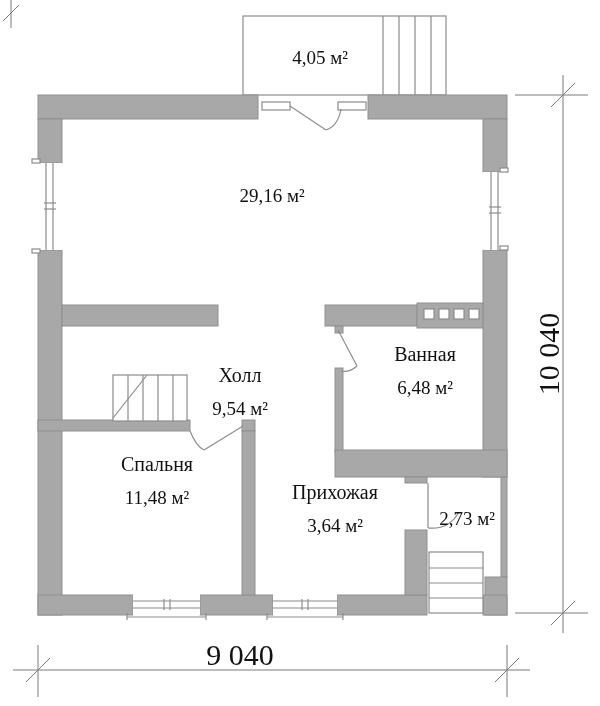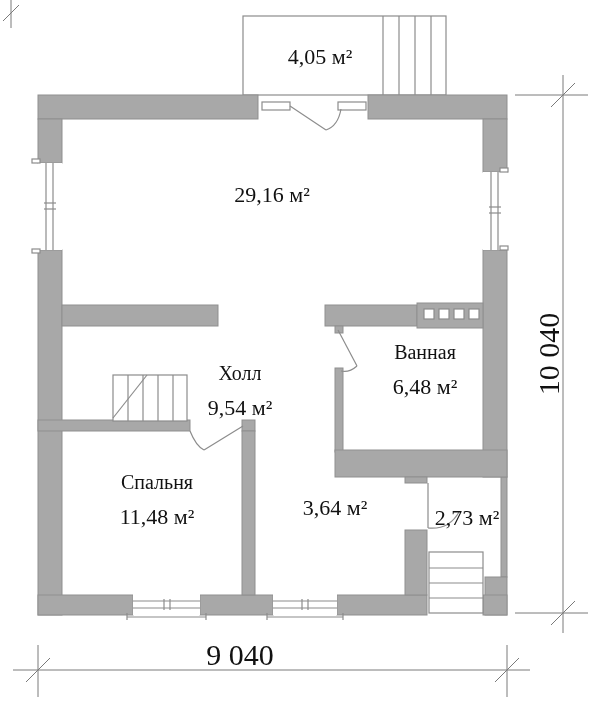--- a/index.html
+++ b/index.html
@@ -13,21 +13,21 @@
   #plan{position:relative;width:600px;height:706px;background:#ffffff;overflow:hidden;
         font-family:"Liberation Serif", "DejaVu Serif", serif;}
   #plan svg{position:absolute;left:0;top:0;}
   .wall{fill:var(--wall);stroke:var(--wall-stroke);stroke-width:1;}
   .thin{fill:none;stroke:var(--line);stroke-width:1.2;}
   .white{fill:#ffffff;stroke:var(--line);stroke-width:1.2;}
   .dimline{fill:none;stroke:var(--dim);stroke-width:1;}
   .room-label{position:absolute;transform:translate(-50%,-50%);text-align:center;
               color:var(--text);white-space:nowrap;}
   .room-name{display:block;font-size:20px;line-height:1;margin-bottom:14px;}
-  .room-area{display:block;font-size:22px;line-height:1;}
+  .room-area{display:block;font-size:19px;line-height:1;}
   .single .room-area{margin:0;}
   .dim-text{position:absolute;transform:translate(-50%,-50%);font-size:30px;color:var(--text);white-space:nowrap;}
   .dim-text.vertical{transform:translate(-50%,-50%) rotate(-90deg);}
 </style>
 </head>
 <body>
 
 <div id="plan">
 
   <svg width="600" height="706" viewBox="0 0 600 706">
@@ -176,26 +176,27 @@
   <div class="room-label" style="left:240px;top:371px;margin-top:20px;">
     <span class="room-name">Холл</span>
     <span class="room-area">9,54 м²</span>
   </div>
 
   <div class="room-label" style="left:425px;top:370px;">
     <span class="room-name">Ванная</span>
     <span class="room-area">6,48 м²</span>
   </div>
 
-  <div class="room-label" style="left:157px;top:500px;">
+  <div class="room-label" style="left:157px;top:480px;">
     <span class="room-name">Спальня</span>
     <span class="room-area">11,48 м²</span>
   </div>
 
   <div class="room-label" style="left:335px;top:508px;">
+    <span class="room-name">Прихожая</span>
     <span class="room-area">3,64 м²</span>
   </div>
 
   <div class="room-label single" style="left:467px;top:496px;margin-top:22px;">
     <span class="room-area">2,73 м²</span>
   </div>
 
   <div class="room-label single" style="left:320px;top:57px;">
     <span class="room-area">4,05 м²</span>
   </div>

